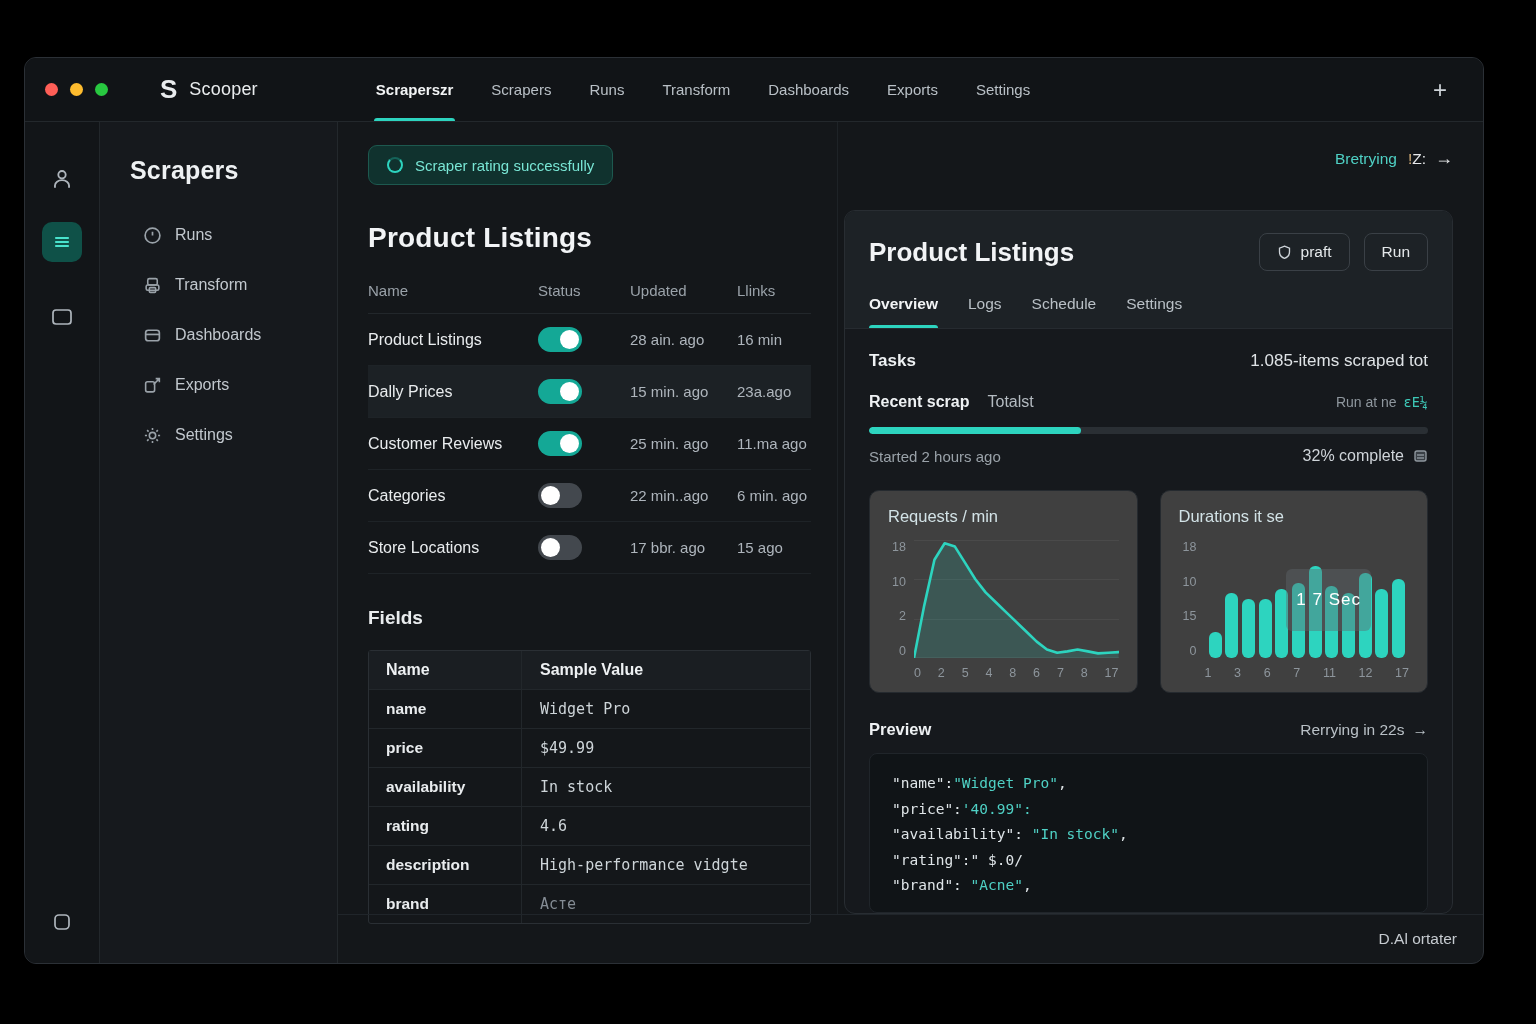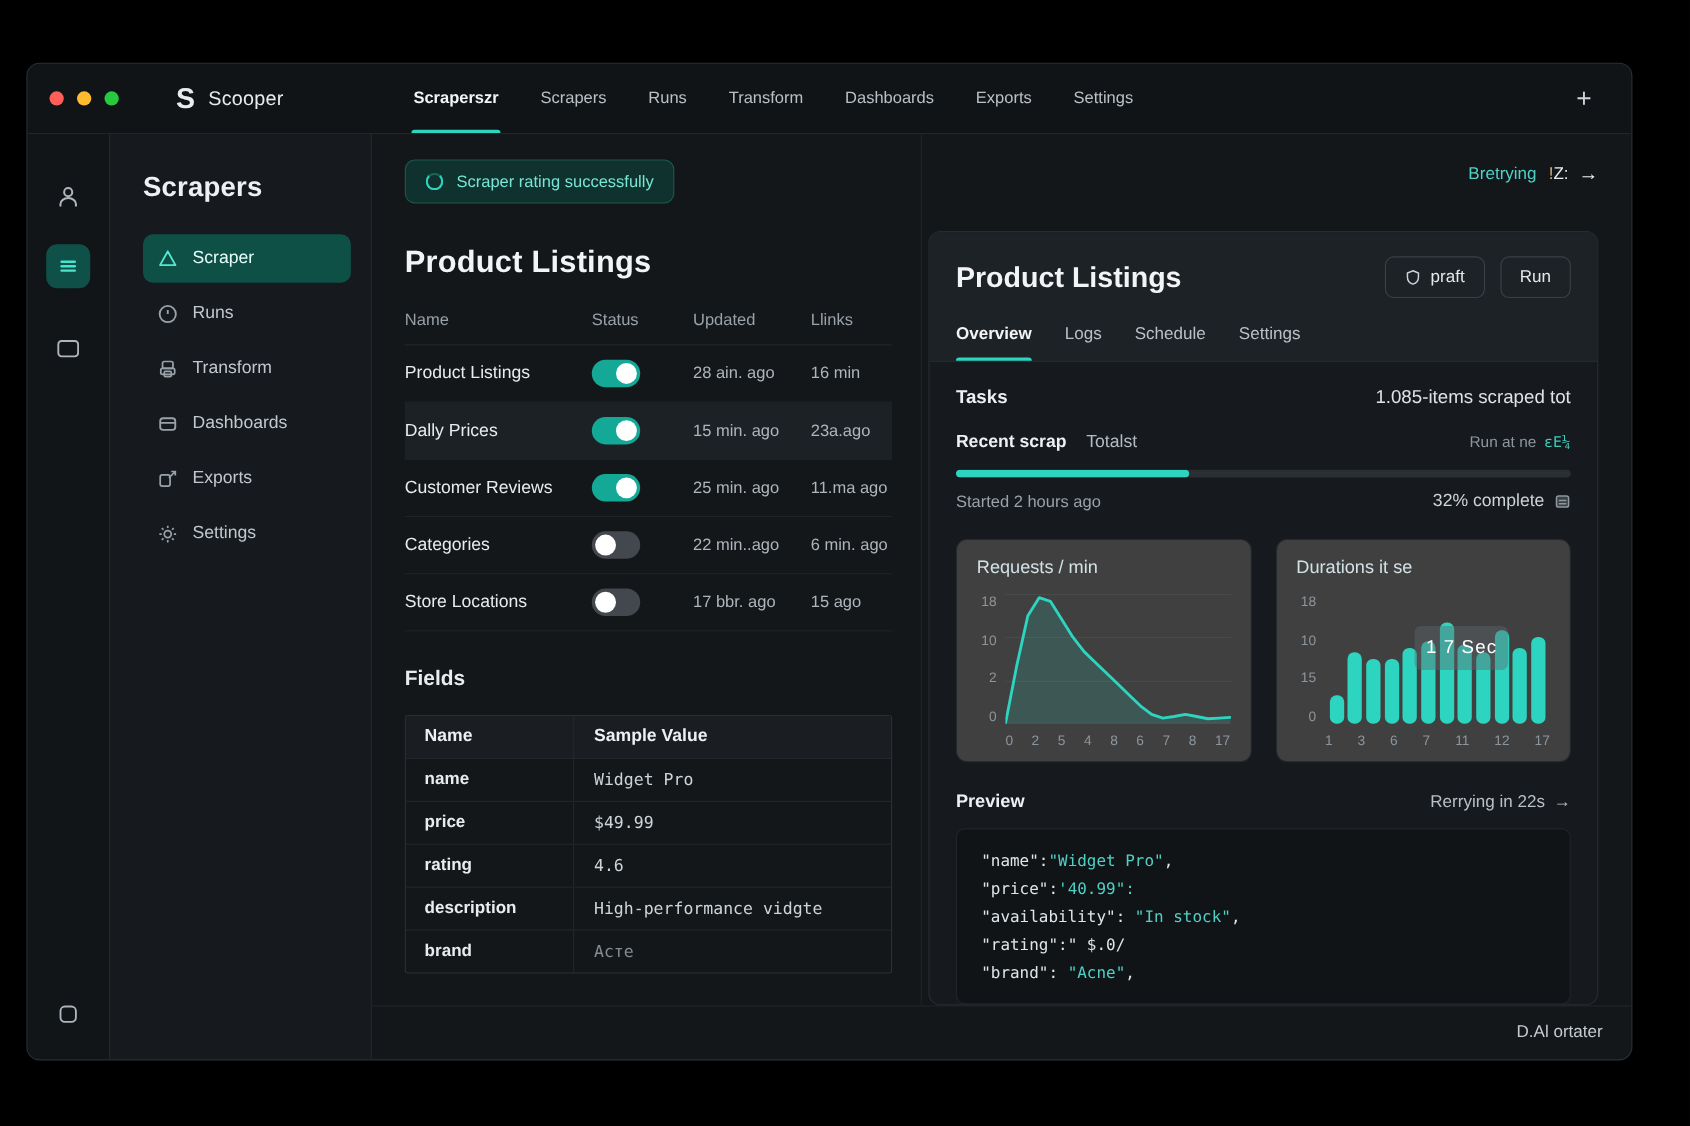--- a/index.html
+++ b/index.html
@@ -108,21 +108,21 @@
   .chart-zone { display:flex; margin-top:14px; }
   .ylabels { width:26px; display:flex; flex-direction:column; justify-content:space-between;
              align-items:flex-end; padding-right:8px; color:#8d959c; font-size:12.5px; height:118px; }
   .plot { flex:1; height:118px; position:relative; }
   .gridline { position:absolute; left:0; right:0; height:1px; background:rgba(255,255,255,0.055); }
   .plot svg { position:absolute; inset:0; width:100%; height:100%; }
   .bars { position:absolute; inset:0; display:flex; align-items:flex-end; justify-content:space-between; padding:0 4px; }
   .bar { width:13px; background:#2dd4bf; border-radius:6px; }
   .xlabels { display:flex; justify-content:space-between; margin:8px 0 0 26px; color:#8d959c; font-size:12.5px; }
   .tooltip { position:absolute; right:56px; top:78px; background:rgba(96,102,108,0.42); border-radius:6px;
-             padding:10px 10px; color:#fff; font-size:17px; letter-spacing:1px; }
+             padding:21px 10px; color:#fff; font-size:17px; letter-spacing:1px; }
   .preview-row { display:flex; justify-content:space-between; align-items:center; margin-top:27px;gap:24px; }
   .preview-title { color:#eef1f3; font-size:16.5px; font-weight:600; }
   .rerrying { color:#b9c0c6; font-size:15.5px; display:flex; align-items:center; gap:8px; }
   .code-box { margin-top:14px; background:#101417; border:1px solid #20252a; border-radius:8px;
               padding:17px 20px 13px 22px; font-family:"DejaVu Sans Mono", monospace; font-size:14.5px; line-height:25.5px; }
   .ck { color:#dfe5e8; } .cv { color:#4fd1c5; } .cp { color:#dfe5e8; }
   
   .footer { flex:0 0 49px; border-top:1px solid #20252a; display:flex; align-items:center;
             justify-content:flex-end; padding-right:26px; color:#c6cbd0; font-size:15.5px; }
   svg.ic { display:block; }
@@ -179,28 +179,20 @@
       <span class="rail-bottom">
         <svg class="ic" width="22" height="22" viewBox="0 0 22 22" fill="none" stroke="currentColor" stroke-width="1.7">
             <rect x="4" y="4" width="14" height="14" rx="4"></rect>
           </svg>
       </span>
     </div>
 
     <div class="sidebar">
       <div class="side-title">Scrapers</div>
       <div class="side-items" id="side-items">
-          <div class="side-item active">
-            <span class="si">
-              <svg class="ic" width="19" height="18" viewBox="0 0 18 18" fill="none" stroke="currentColor" stroke-width="1.7" stroke-linejoin="round">
-                <path d="M9 2.5 L16 15 H2 Z"></path>
-              </svg>
-            </span>
-            <span>Scraper</span>
-          </div>
           <div class="side-item">
             <span class="si">
               <svg class="ic" width="19" height="19" viewBox="0 0 18 18" fill="none" stroke="currentColor" stroke-width="1.6">
                 <circle cx="9" cy="9" r="7"></circle>
                 <path d="M9 5.5 V9"></path>
               </svg>
             </span>
             <span>Runs</span>
           </div>
           <div class="side-item">
@@ -321,20 +313,24 @@
               <div class="f-c2">Sample Value</div>
             </div>
             <div id="field-rows">
                 <div class="f-row">
                   <div class="f-c1">name</div>
                   <div class="f-c2">Widget Pro</div>
                 </div>
                 <div class="f-row">
                   <div class="f-c1">price</div>
                   <div class="f-c2">$49.99</div>
+                </div>
+                <div class="f-row">
+                  <div class="f-c1">availability</div>
+                  <div class="f-c2">In stock</div>
                 </div>
                 <div class="f-row">
                   <div class="f-c1">rating</div>
                   <div class="f-c2">4.6</div>
                 </div>
                 <div class="f-row">
                   <div class="f-c1">description</div>
                   <div class="f-c2">High-performance vidgte</div>
                 </div>
                 <div class="f-row">

